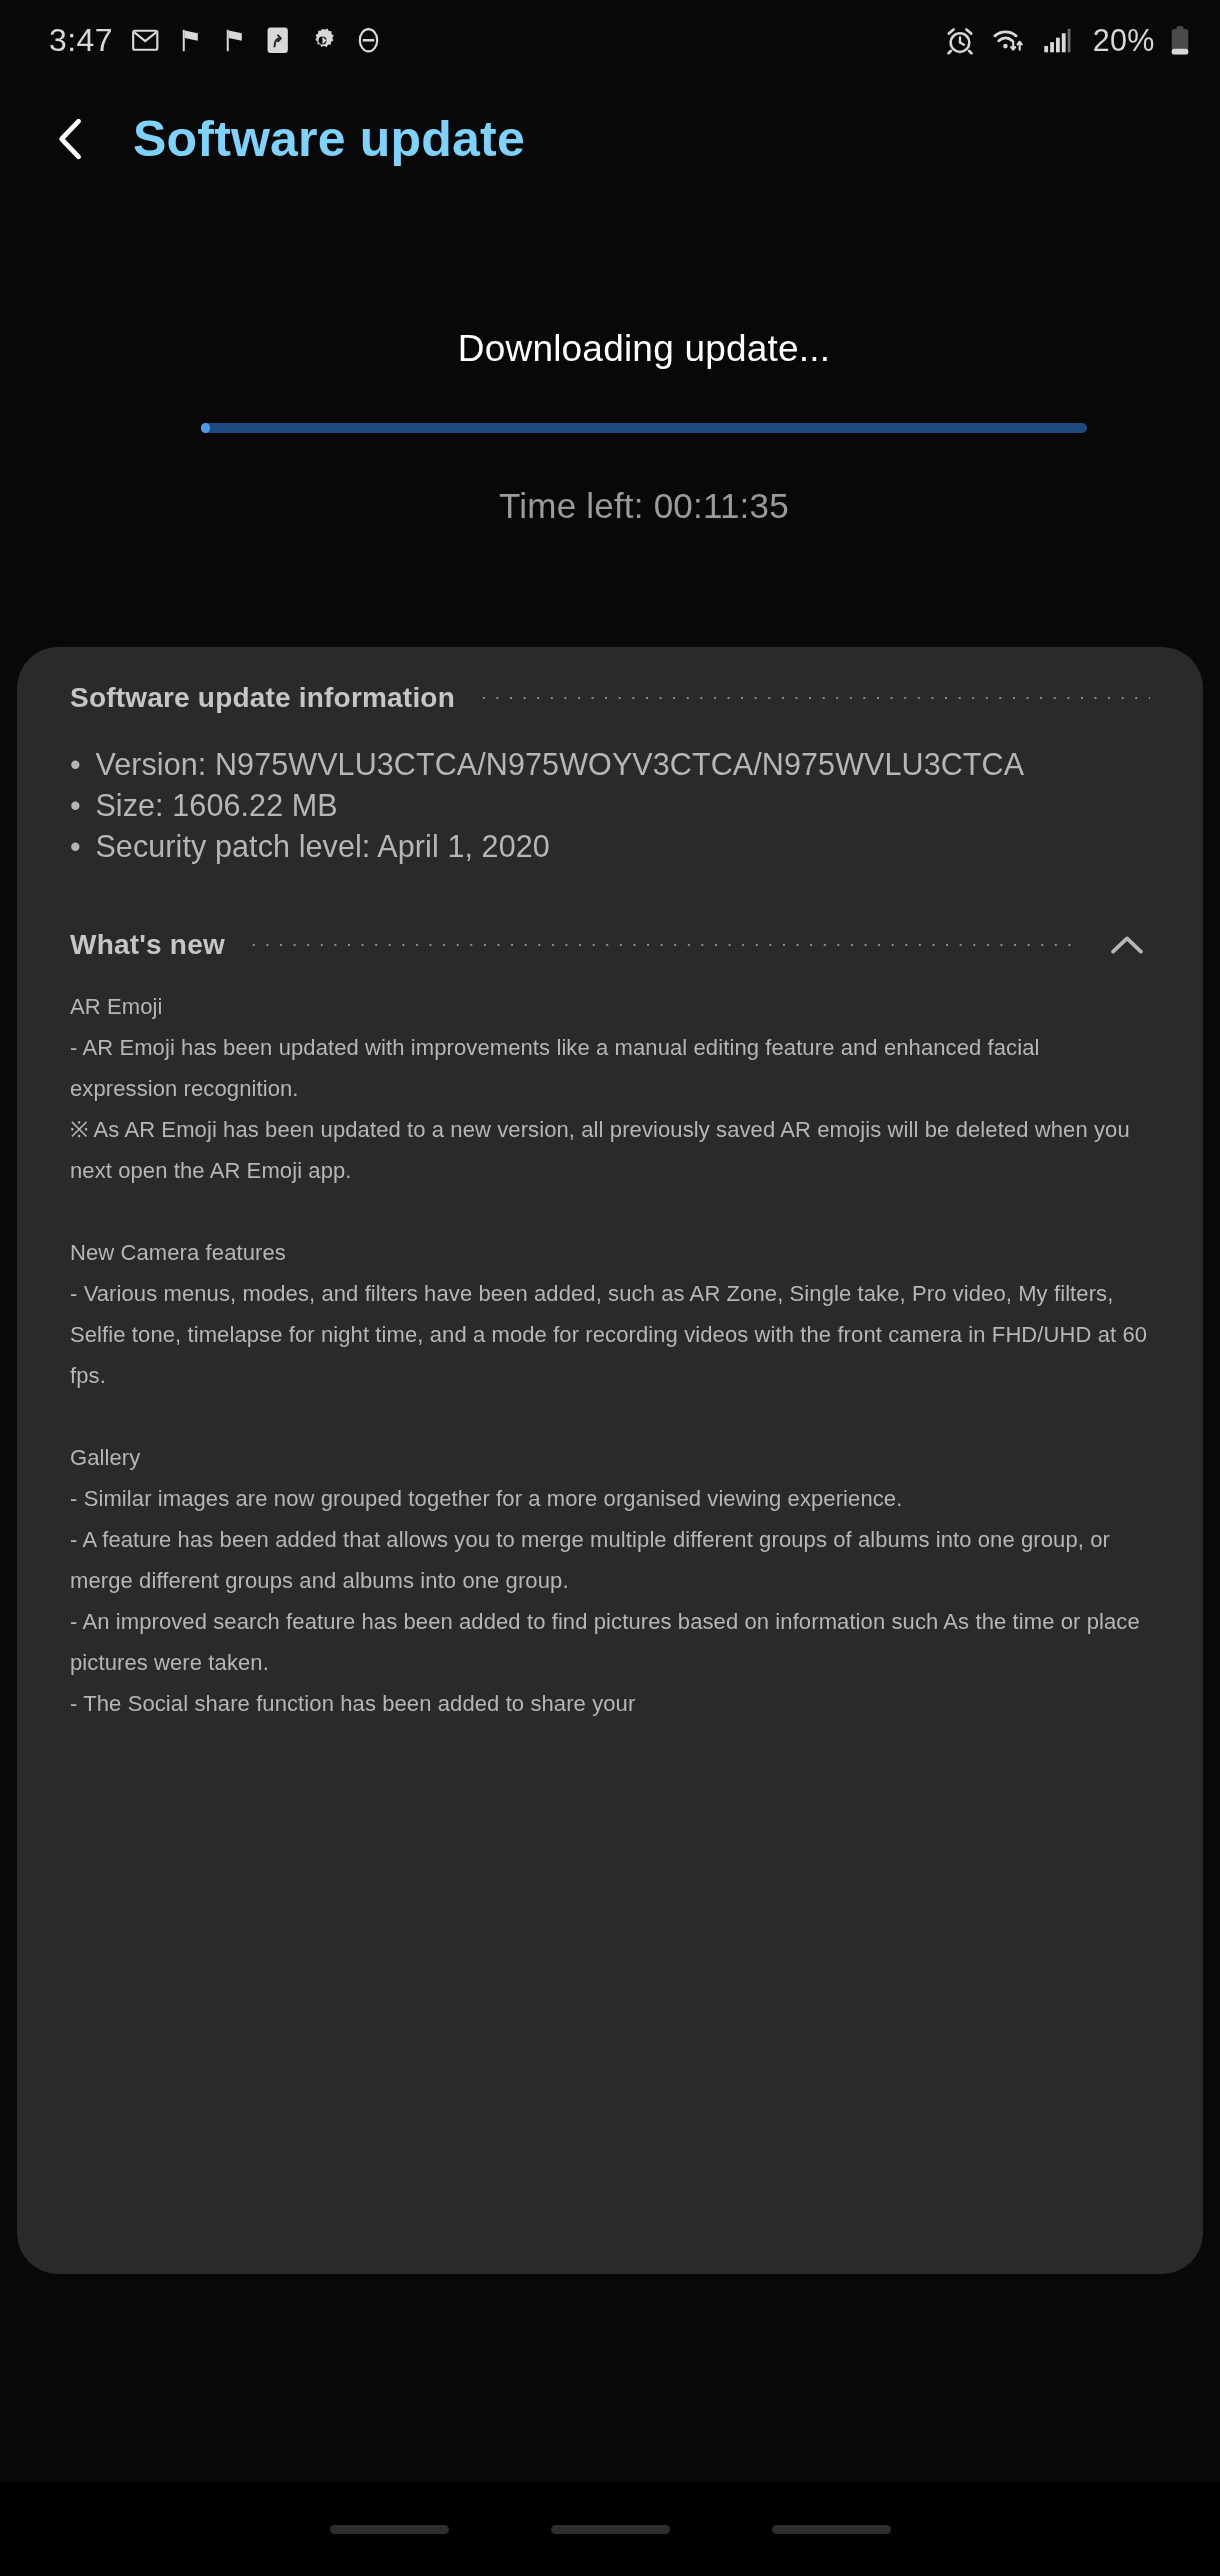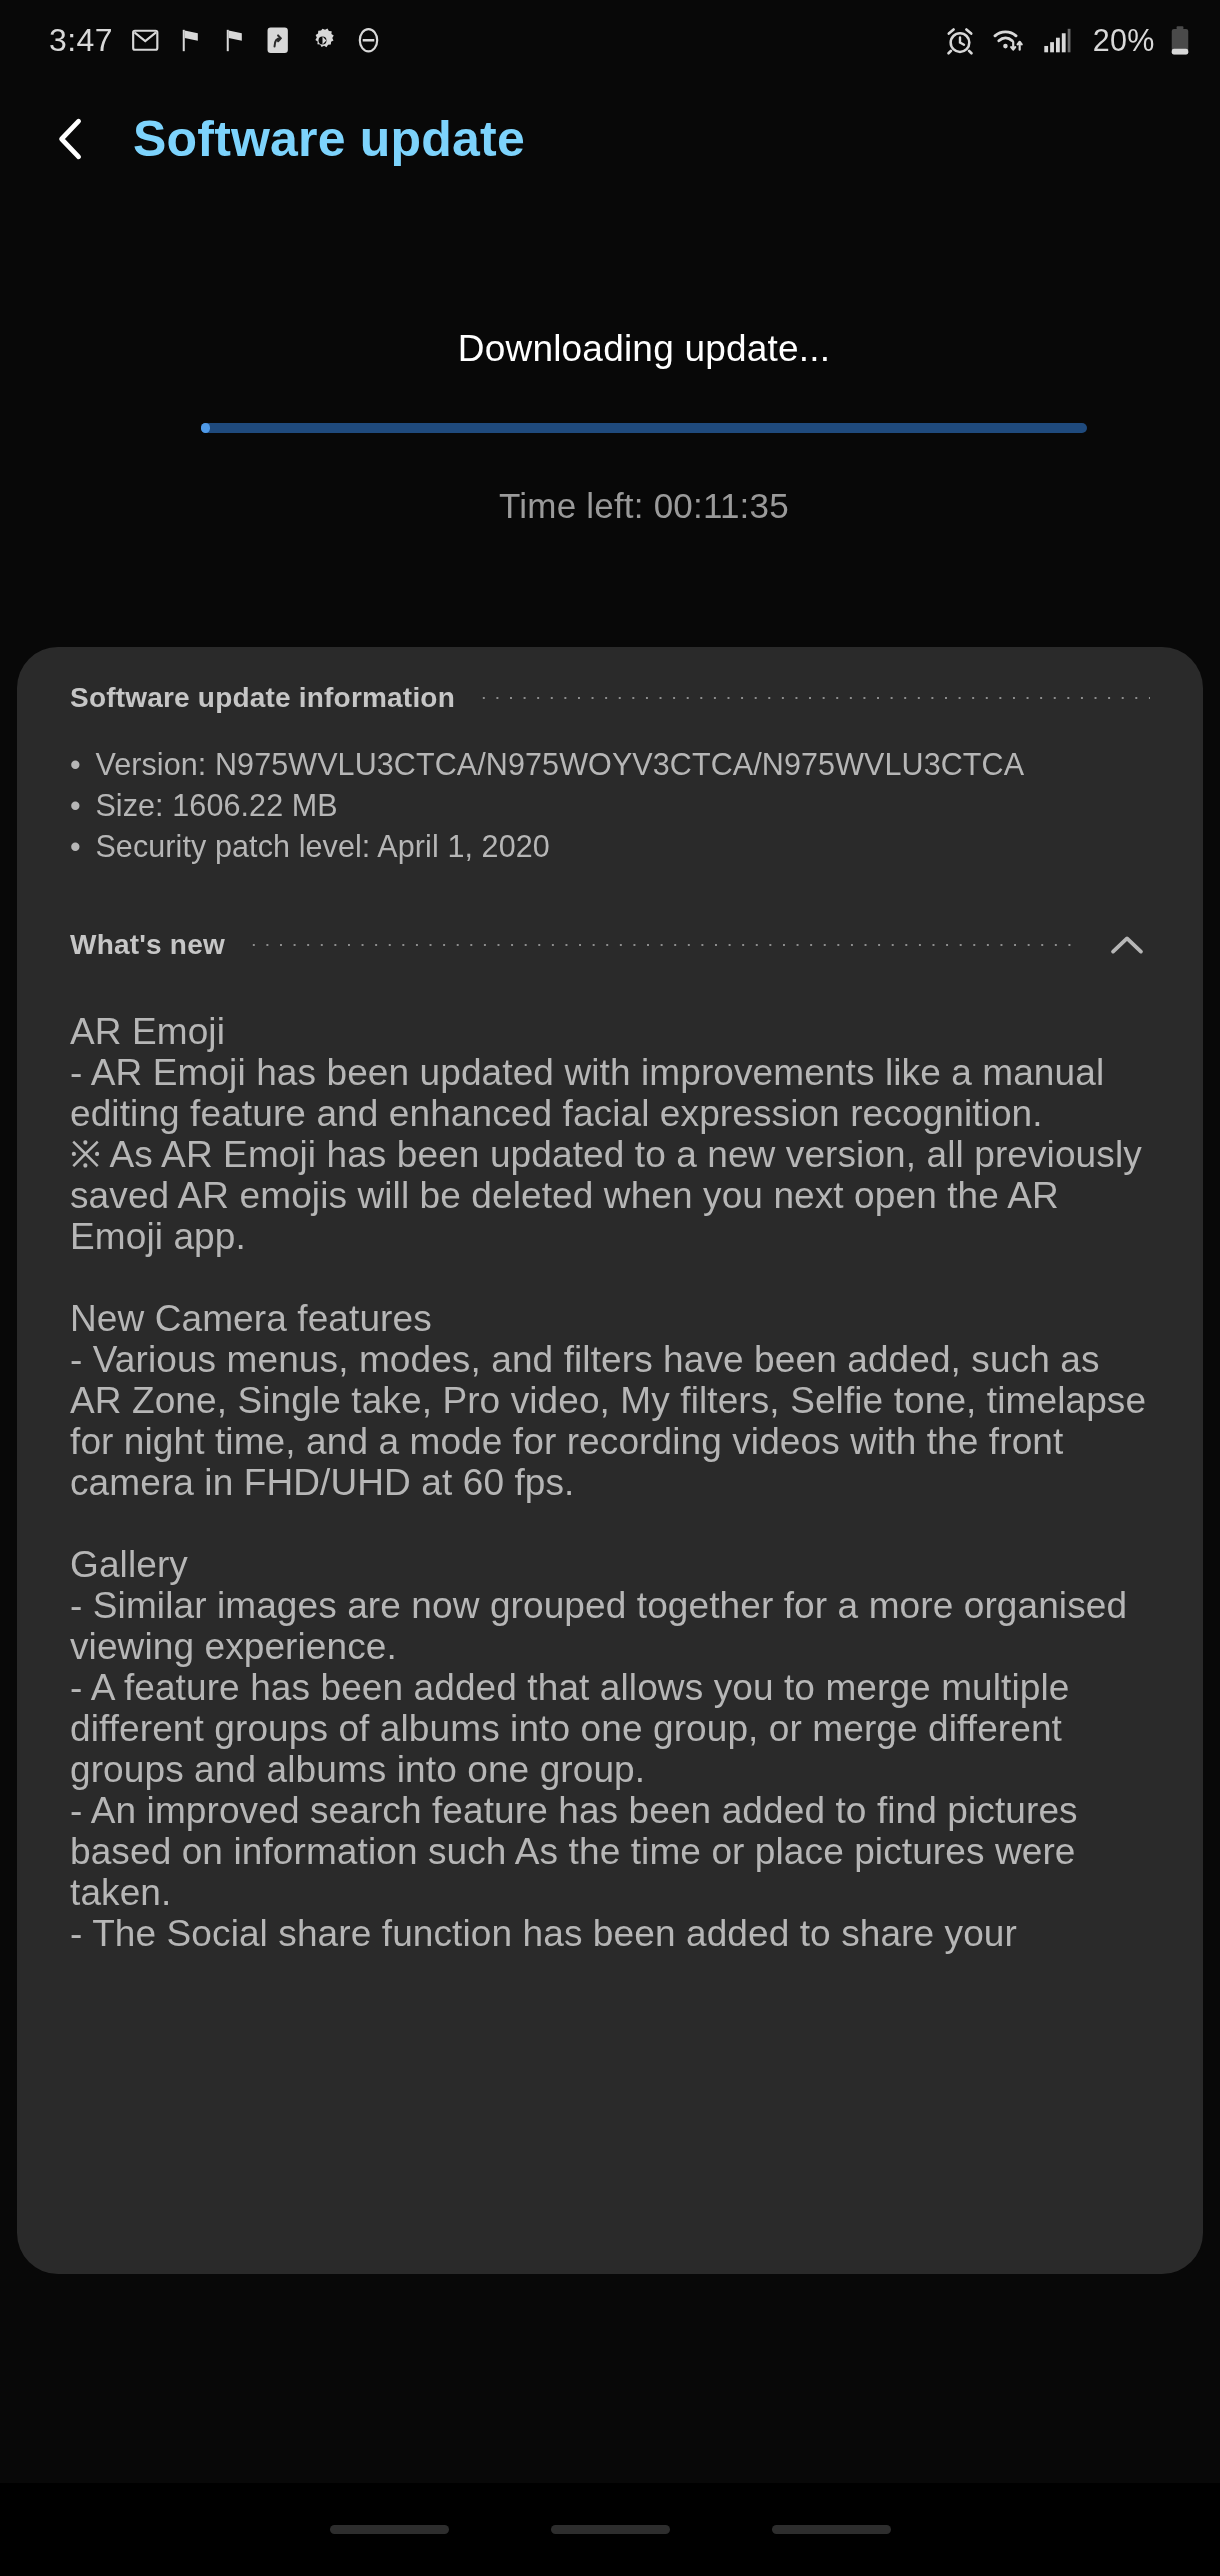--- a/index.html
+++ b/index.html
@@ -180,23 +180,23 @@
     flex-shrink: 0;
     color: #b6b6b6;
     font-size: 30.5px;
     line-height: 41px;
   }
   .bullet-text { flex: 1; }
 
   .whatsnew-head { margin-top: 39px; }
 
   .whatsnew-body {
-    margin-top: 27px;
+    margin-top: 2px;
     color: #b6b6b6;
-    font-size: 37px;
+    font-size: 22px;
     line-height: 41px;
     letter-spacing: 0.1px;
     white-space: pre-wrap;
   }
 
   
   .footer-bar {
     position: absolute;
     top: 2274px; left: 0;
     width: 1220px;

